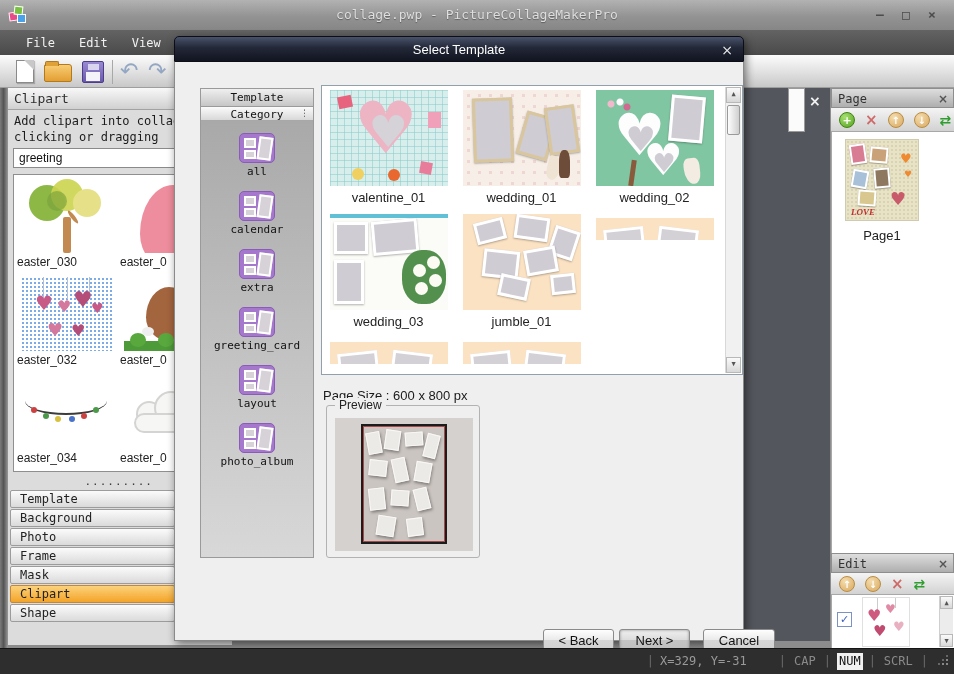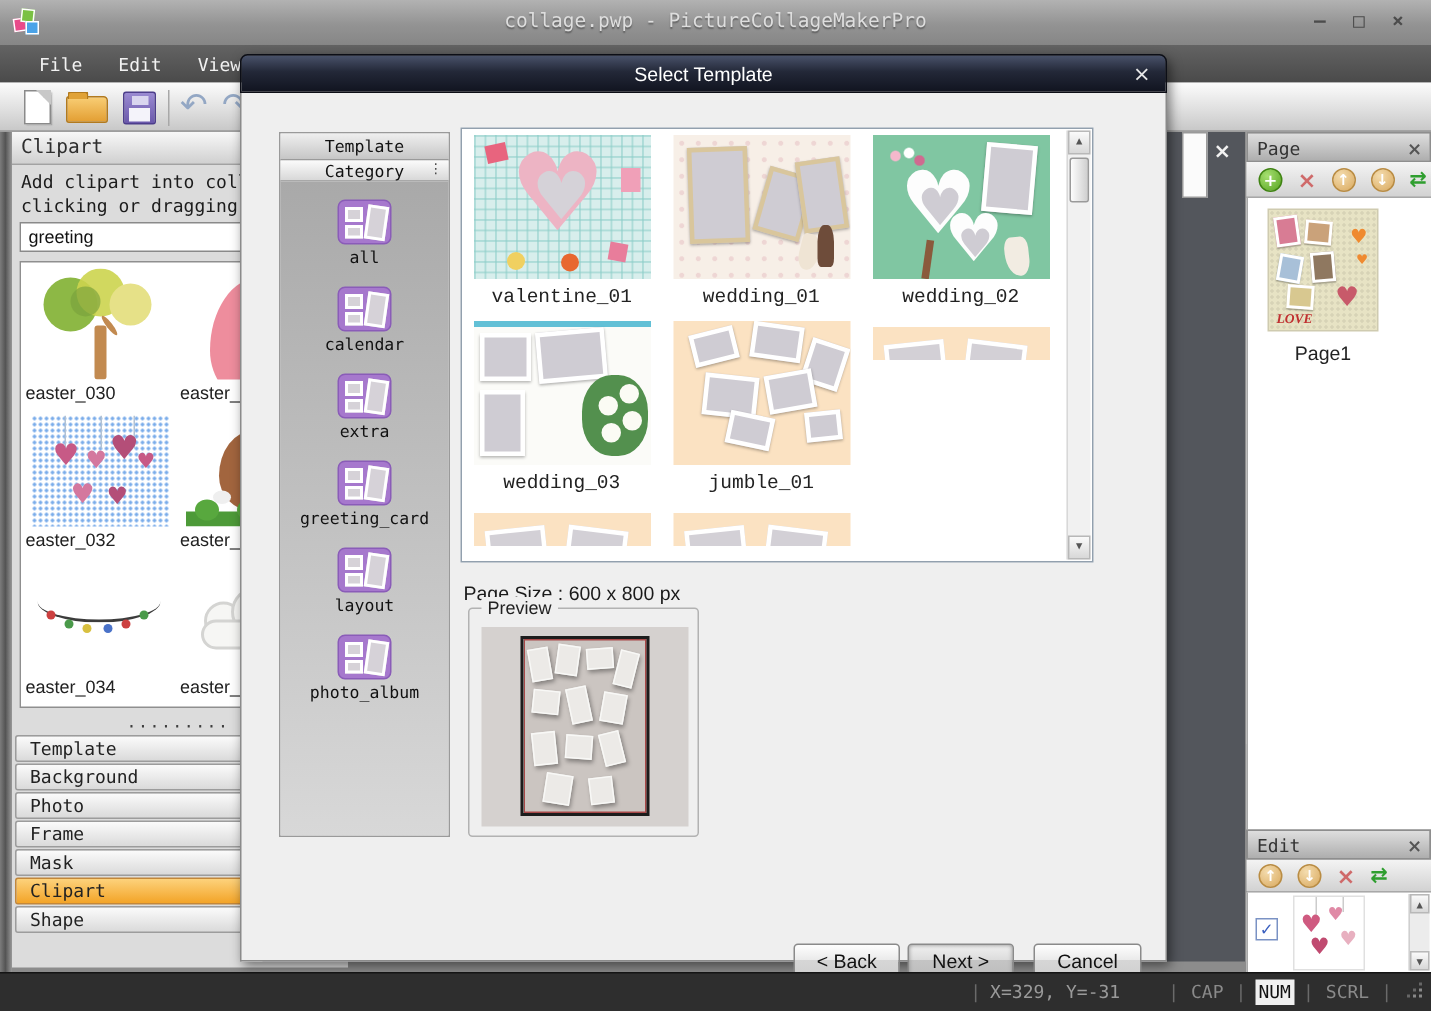--- a/index.html
+++ b/index.html
@@ -126,21 +126,21 @@
 #status-help{position:absolute;left:10px}
 #status-right{position:absolute;right:6px;display:flex;gap:6px;align-items:center;height:25px}
 .st-sep{color:#6a6a6a}
 #status-coords{color:#9a9a9a;margin-right:26px}
 .st-key{color:#8a8a8a;padding:0 2px}
 .st-key.on{background:#f0f0f0;color:#111;line-height:16px;height:17px;margin-top:0}
 #grip{width:10px;height:10px;margin-left:4px;position:relative}
 #grip:before{content:"";position:absolute;right:0;bottom:2px;width:2px;height:2px;background:#888;box-shadow:-4px 0 #888,0 -4px #888,-4px -4px #666,-8px 0 #666,0 -8px #666}
 
 
-#dialog{position:absolute;left:160px;top:36px;width:618px;height:605px;z-index:50;box-shadow:2px 3px 8px rgba(0,0,0,.5);border-radius:6px 6px 0 0}
+#dialog{position:absolute;left:174px;top:36px;width:570px;height:605px;z-index:50;box-shadow:2px 3px 8px rgba(0,0,0,.5);border-radius:6px 6px 0 0}
 #dlg-title{height:26px;line-height:26px;background:linear-gradient(#49526a,#232838 45%,#111420);border-radius:5px 5px 0 0;color:#fff;font-family:"Liberation Sans",sans-serif;font-size:13px;text-align:center;position:relative;border:1px solid #0c0e16}
 #dlg-close{position:absolute;right:10px;top:0;color:#e8e8e8;font-size:14px;font-family:"DejaVu Sans",sans-serif}
 #dlg-body{position:relative;height:579px;background:#efefef;border:1px solid #8a8a8a;border-top:none}
 
 
 #cat-panel{position:absolute;left:25px;top:26px;width:114px;height:470px;border:1px solid #9a9a9a}
 #cat-header{height:18px;line-height:17px;background:linear-gradient(#efefef,#c6c6c6);border-bottom:1px solid #9a9a9a;font-size:11px;color:#111;text-align:center}
 #cat-toolbar{height:14px;background:linear-gradient(#fbfbfb,#d8d8d8);border-bottom:1px solid #a8a8a8;text-align:right;padding-right:4px;font-size:9px;line-height:13px;color:#444}
 #cat-body{height:436px;background:linear-gradient(#a9a9a9,#d8d8d8);padding-top:12px}
 .citem{margin-bottom:13px;text-align:center}
@@ -149,21 +149,21 @@
 .cicon .i1{left:4px;top:4px;width:12px;height:10px}
 .cicon .i2{left:4px;top:16px;width:12px;height:9px}
 .cicon .i3{left:18px;top:3px;width:14px;height:23px;transform:rotate(8deg)}
 .citem b{font-weight:normal;font-size:11px;color:#111}
 
 
 #tpl-list{position:absolute;left:146px;top:23px;width:422px;height:290px;background:#fff;border:1px solid #92a0ae;overflow:hidden}
 #tpl-grid{display:flex;flex-wrap:wrap;width:402px}
 .tcell{width:133px;text-align:center;margin-top:4px}
 .t-thumb{width:118px;height:96px;margin:0 auto;position:relative;overflow:hidden}
-.t-label{font-family:Liberation Mono, monospace;font-size:13px;color:#222;height:24px;line-height:24px}
+.t-label{font-family:Liberation Sans, sans-serif;font-size:13px;color:#222;height:24px;line-height:24px}
 .t-sliver{width:118px;height:22px;margin:4px auto 0;position:relative;overflow:hidden;background:#fbe2c2}
 .t-sliver i{position:absolute;top:10px;background:#d3d0d6;border:3px solid #fff;width:40px;height:20px}
 .t-sliver .x1{left:8px;transform:rotate(-6deg)}.t-sliver .x2{left:62px;transform:rotate(7deg)}
 #tpl-scroll{position:absolute;right:1px;top:1px;width:16px;height:286px;background:#f1f1f1;border-left:1px solid #d8d8d8}
 #tpl-scroll .up{height:16px}
 #tpl-scroll .thumb{position:absolute;top:18px;left:1px;width:13px;height:30px;background:linear-gradient(90deg,#fdfdfd,#cfcfcf);border:1px solid #9a9a9a;border-radius:2px}
 #tpl-scroll .dn{position:absolute;bottom:0;left:0;right:0;height:16px}
 
 
 .fr{position:absolute;background:#cfccd3;box-shadow:0 1px 2px rgba(0,0,0,.3)}

